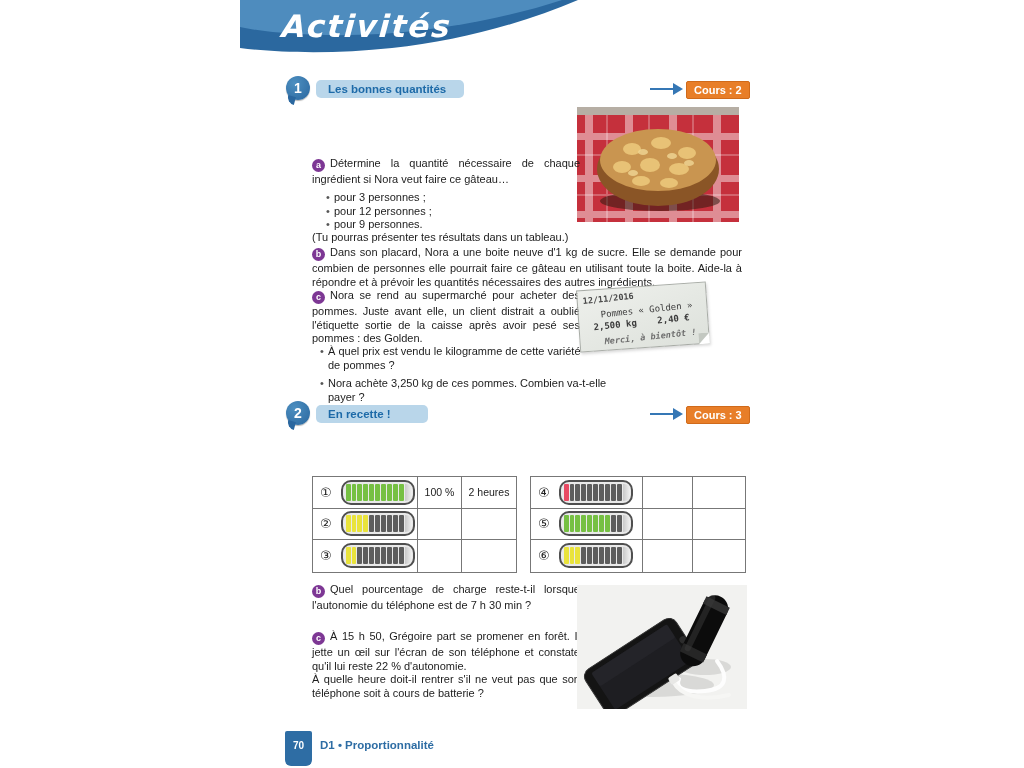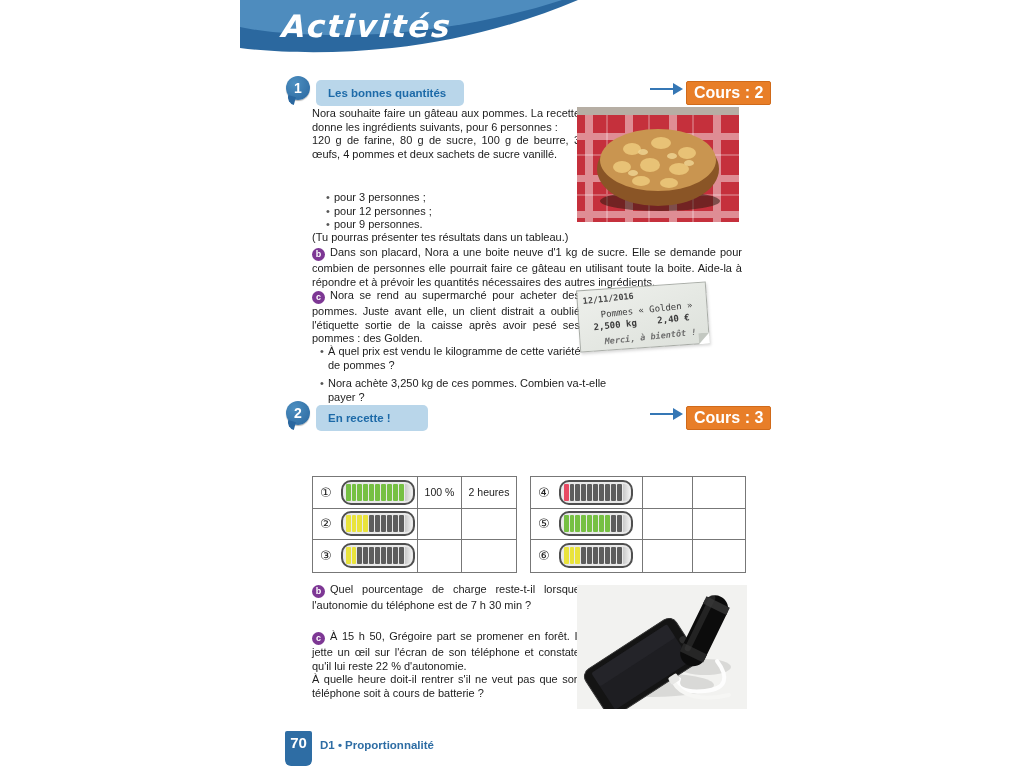--- a/index.html
+++ b/index.html
@@ -25,33 +25,33 @@
     color:#fff; font-weight:bold; font-size:14px;
     display:flex; align-items:center; justify-content:center;
     box-shadow:0 1px 1px rgba(0,0,0,.3); z-index:2;
   }
   .act-circle::after{
     content:""; position:absolute; left:1px; bottom:-4px;
     width:8px; height:8px; background:#2a679f;
     border-radius:0 0 0 8px; transform:rotate(15deg); z-index:-1;
   }
   .act-pill {
-    height:26px; background:#b9d6ea; border-radius:5px;
+    height:18px; background:#b9d6ea; border-radius:5px;
     color:#1d6aa8; font-weight:bold; font-size:11.5px;
     display:flex; align-items:center; padding:0 12px;
   }
   .cours-arrow { width:34px; height:12px; }
   .cours-arrow .shaft { position:absolute; left:0; top:5px; width:24px; height:2px; background:#3577b5; }
   .cours-arrow .head {
     position:absolute; left:23px; top:0; width:0; height:0;
     border-left:10px solid #3577b5; border-top:6px solid transparent; border-bottom:6px solid transparent;
   }
   .cours-box {
     background:#e87e28; border:1px solid #d06a1a; color:#fff;
-    font-weight:bold; font-size:16px; padding:2px 7px; border-radius:2px;
+    font-weight:bold; font-size:11px; padding:2px 7px; border-radius:2px;
   }
 
   
   .txt { font-size:11px; line-height:13.5px; text-align:justify; }
   .qbadge {
     display:inline-flex; width:13px; height:13px; border-radius:50%;
     background:#7d3794; color:#fff; font-size:9px; font-weight:bold;
     align-items:center; justify-content:center; margin-right:5px;
     vertical-align:-2px; position:relative; top:-1px;
   }
@@ -96,22 +96,22 @@
     background:#e9e9e9; display:flex; align-items:stretch;
     padding:2px 1px 2px 3px; gap:1px;
   }
   .bat .seg { flex:1; border-radius:1px; }
   .bat .cap { flex:none; width:7px; border-radius:0 6px 6px 0;
     background:linear-gradient(90deg,#c9c9c9,#f0f0f0); }
 
   
   #footer-tab {
     left:285px; top:731px; width:27px; height:35px; background:#2e6da4;
-    border-radius:2px 2px 6px 6px; color:#fff; font-weight:bold; font-size:15px;
-    display:flex; justify-content:center; padding-top:3px;
+    border-radius:2px 2px 6px 6px; color:#fff; font-weight:bold; font-size:10px;
+    display:flex; justify-content:center; padding-top:9px;
   }
   #footer-chapter { left:320px; top:739px; color:#2e6da4; font-weight:bold; font-size:11.5px; }
 </style>
 </head>
 <body>
 
 <div id="page">
 
   <div class="abs" id="banner">
     <svg width="362" height="58" viewBox="0 0 362 58" preserveAspectRatio="none">
@@ -124,25 +124,20 @@
   <div class="abs act-circle" style="left:286px; top:76px;">1</div>
   <div class="abs act-pill" style="left:316px; top:80px; width:148px;">
     <span>Les bonnes quantités</span>
   </div>
   <div class="abs cours-arrow" style="left:650px; top:83px;">
     <span class="shaft"></span>
       <span class="head"></span>
   </div>
   <div class="abs cours-box" style="left:686px; top:81px;">Cours : 2</div>
 
-  <div class="abs txt" style="left:312px; top:107px; width:268px;">
-    <span>Nora souhaite faire un gâteau aux pommes. La recette donne les ingrédients suivants, pour 6 personnes :</span>
-    <br>
-    <span>120 g de farine, 80 g de sucre, 100 g de beurre, 3 œufs, 4 pommes et deux sachets de sucre vanillé.</span>
-  </div>
 
   <div class="abs" style="left:577px; top:107px;">
     <svg class="photo" width="162" height="115" viewBox="0 0 162 115">
       <rect width="162" height="115" fill="#b6aea4"></rect>
       <rect y="8" width="162" height="107" fill="#c5303c"></rect>
       <g fill="#ffffff" opacity="0.45">
         <rect x="8" y="8" width="8" height="107"></rect>
           <rect x="48" y="8" width="8" height="107"></rect>
         <rect x="92" y="8" width="8" height="107"></rect>
           <rect x="136" y="8" width="8" height="107"></rect>
@@ -172,20 +167,23 @@
       </g>
       <g fill="#f0d795" opacity="0.8">
         <ellipse cx="66" cy="45" rx="5" ry="3"></ellipse>
           <ellipse cx="95" cy="49" rx="5" ry="3"></ellipse>
         <ellipse cx="56" cy="66" rx="5" ry="3"></ellipse>
           <ellipse cx="112" cy="56" rx="5" ry="3"></ellipse>
       </g>
     </svg>
   </div>
 
+  <div class="abs txt" style="left:312px; top:157px; width:268px;">
+    <span class="qbadge">a</span><span>Détermine la quantité nécessaire de chaque ingrédient si Nora veut faire ce gâteau…</span>
+  </div>
   <div class="abs bullets" style="left:322px; top:191px; width:250px;">
     <div class="bl">
         <span class="dot">•</span>
         <span class="bt">pour 3 personnes ;</span>
       </div>
     <div class="bl">
         <span class="dot">•</span>
         <span class="bt">pour 12 personnes ;</span>
       </div>
     <div class="bl">

